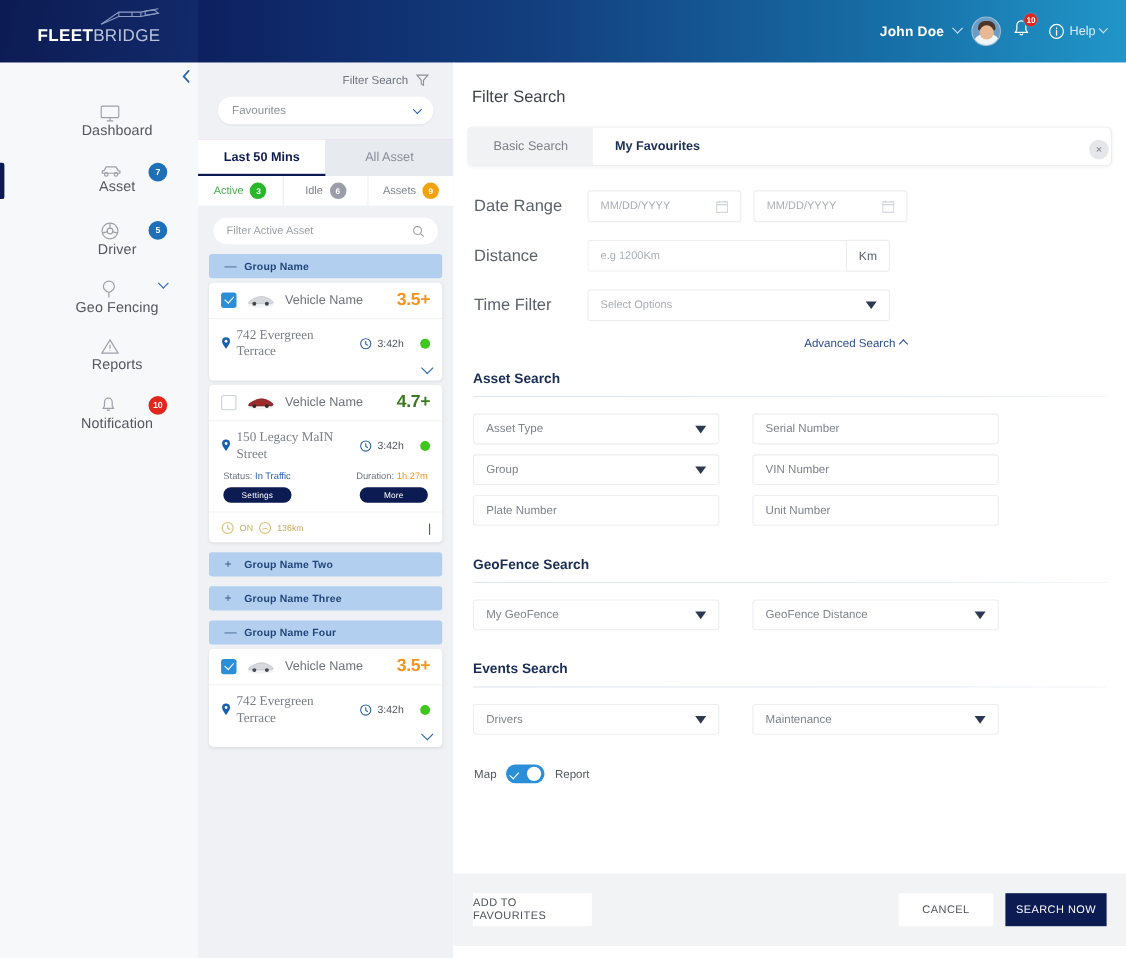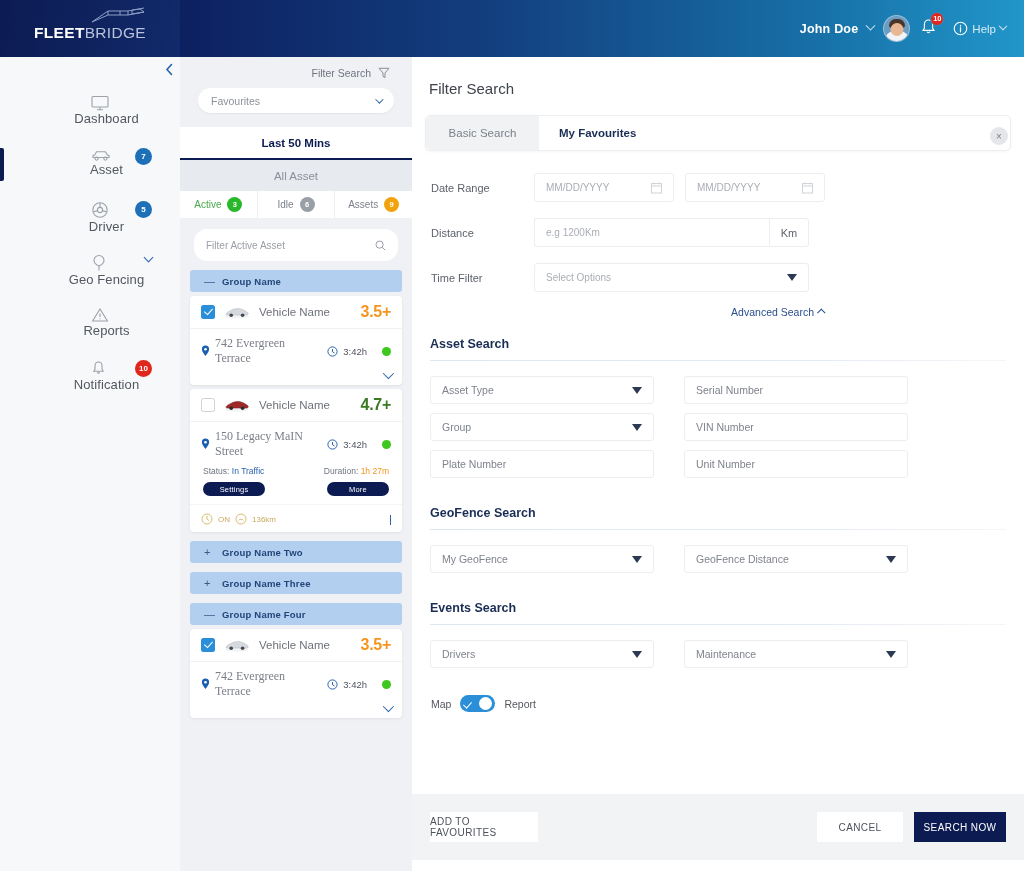--- a/index.html
+++ b/index.html
@@ -67,34 +67,34 @@
   .filter-row { display:flex; align-items:center; justify-content:flex-end; gap:7px; padding:10px 22px 0 0; }
   .filter-label { font-size:10.5px; color:#6f7480; }
   .fav-select {
     margin:9px 18px 0 18px; height:25px; background:#fff; border-radius:13px;
     display:flex; align-items:center; justify-content:space-between; padding:0 13px;
     box-shadow:0 1px 2px rgba(0,0,0,.06); cursor:pointer;
   }
   .fav-select span { font-size:10.5px; color:#8d919b; }
   .chev-blue { width:6px; height:6px; border-right:1.4px solid #2a63ad; border-bottom:1.4px solid #2a63ad; transform:rotate(45deg) translateY(-2px); }
 
-  .tabs2 { display:flex; margin-top:14px; background:#f0abfc;flex-direction:column; }
+  .tabs2 { display:flex; margin-top:14px; background:#f0abfc; }
   .tab2 { flex:1; text-align:center; font-size:11.5px; padding:10px 0 9px 0; cursor:pointer; color:#8b8f99; background:#e7eaef; }
   .tab2.active { color:#0c1b52; font-weight:bold; background:#ffffff; border-bottom:2.5px solid #0c1b52; }
 
   .statrow { display:flex; background:#fff; }
   .stat { flex:1; display:flex; align-items:center; justify-content:center; gap:6px; height:27px; border-right:1px solid #eceef1; cursor:pointer; }
   .stat:last-child { border-right:none; }
   .stat-label { font-size:10px; }
   .stat-num { width:15px; height:15px; border-radius:50%; color:#fff; font-size:7.5px; font-weight:bold; display:flex; align-items:center; justify-content:center; }
   .g-green { background:#28b82a; } .g-gray { background:#9a9ea6; } .g-orange { background:#f2a20c; }
   .lbl-green { color:#49ab4d; } .lbl-gray { color:#7d818a; }
 
   .searchbox {
-    margin:11px 14px 0 14px; height:32px; background:#fff; border-radius:13px;
+    margin:11px 14px 0 14px; height:24px; background:#fff; border-radius:13px;
     display:flex; align-items:center; justify-content:space-between; padding:0 12px; cursor:text;
   }
   .searchbox span { font-size:10px; color:#9a9ea6; }
 
   .grouprow {
     margin:9px 10px 0 10px; height:22px; background:#b2cfef; border-radius:3px;
     display:flex; align-items:center; padding-left:14px; gap:9px; cursor:pointer;
   }
   .grouprow .gp-sign { font-size:11px; color:#3a5c86; width:9px; }
   .grouprow .gp-name { font-size:9.5px; color:#23457a; font-weight:bold; letter-spacing:.2px; }
@@ -137,21 +137,21 @@
   .tabbar {
     margin:18px 13px 0 13px; height:36px; border:1px solid #eceef1; border-radius:5px;
     display:flex; align-items:stretch; box-shadow:0 1px 3px rgba(0,0,0,.04); overflow:hidden;
   }
   .tb-item { display:flex; align-items:center; justify-content:center; font-size:11.5px; cursor:pointer; }
   .tb-item.basic { width:113px; background:#f1f2f4; color:#7c808a; border-radius:5px 0 0 5px; }
   .tb-item.fav { padding:0 20px; color:#1a2e55; font-weight:bold; }
 
   .frm { padding:22px 0 0 0; }
   .frow { display:flex; align-items:center; margin-bottom:16px; }
-  .flabel { width:122px; padding-left:19px; font-size:11px; color:#5c616b; }
+  .flabel { width:122px; padding-left:19px; font-size:15px; color:#5c616b; }
   .inp {
     border:1px solid #ebedf0; border-radius:3px; height:29px; display:flex;
     align-items:center; justify-content:space-between; padding:0 11px; background:#fff; cursor:text;
   }
   .inp span.ph { font-size:10px; color:#a9adb5; }
   .inp.dt { width:140px; margin-right:11px; }
   .dist-wrap { display:flex; }
   .inp.dist { width:235px; border-radius:3px 0 0 3px; border-right:none; }
   .km-box { width:40px; height:29px; border:1px solid #ebedf0; border-radius:0 3px 3px 0; display:flex; align-items:center; justify-content:center; font-size:11px; color:#5c616b; }
   .inp.sel { width:275px; cursor:pointer; }

